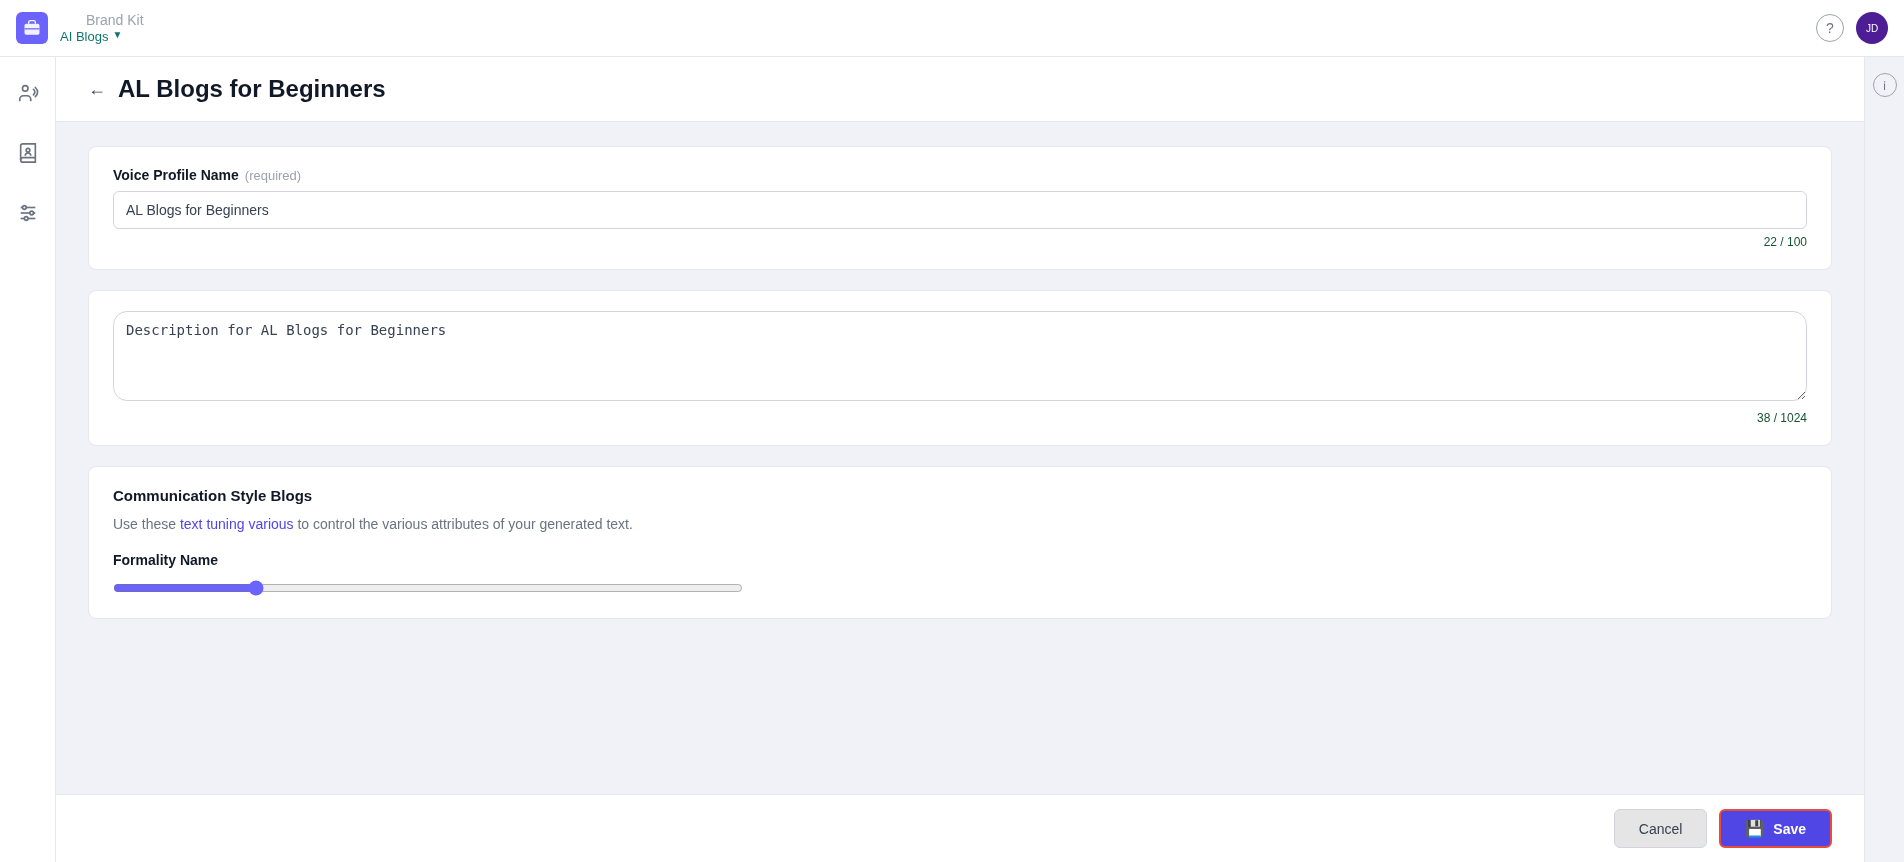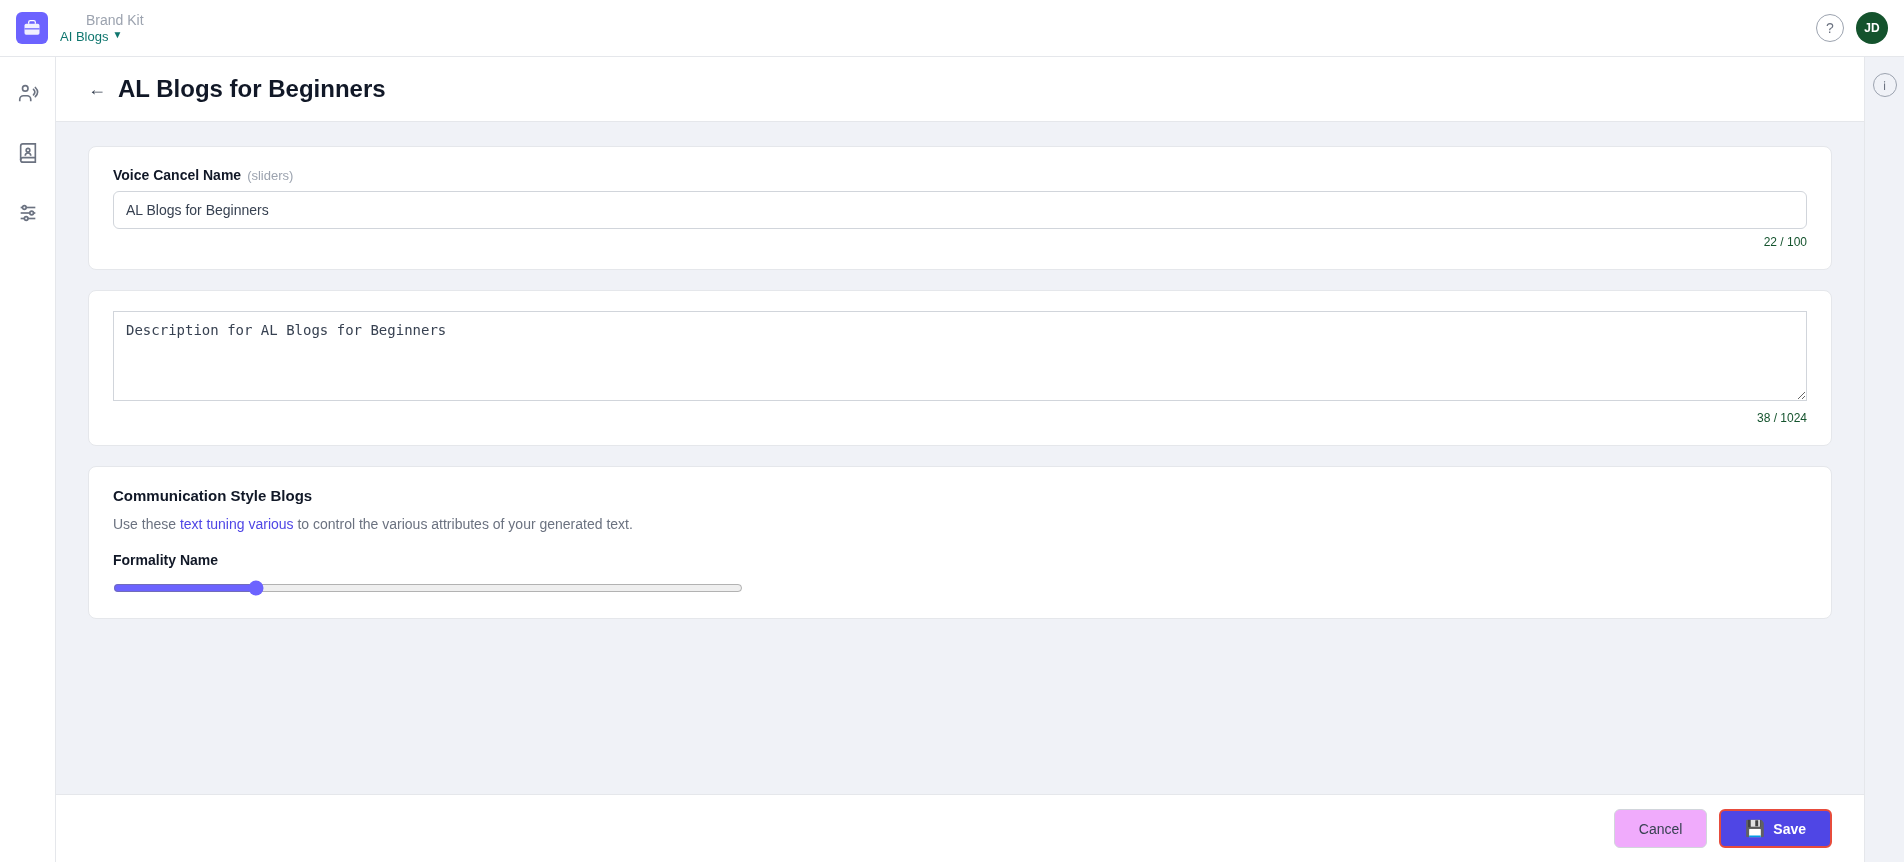--- a/index.html
+++ b/index.html
@@ -60,24 +60,24 @@
       border-radius: 50%;
       border: 1.5px solid #9ca3af;
       background: transparent;
       cursor: pointer;
       display: flex; align-items: center; justify-content: center;
       font-size: 14px; color: #6b7280;
     }
     .avatar {
       width: 32px; height: 32px;
       border-radius: 50%;
-      background: #14532d;
+      background: #4c1d95;
       color: #fff;
-      font-size: 12px;
-      font-weight: 700;
+      font-size: 10px;
+      font-weight: 400;
       display: flex; align-items: center; justify-content: center;
     }
 
     
     .app-body {
       display: flex;
       flex: 1;
       overflow: hidden;
     }
 
@@ -181,21 +181,21 @@
     }
     .char-count {
       text-align: right;
       font-size: 12px;
       color: #14532d;
       margin-top: 6px;
     }
     .field-textarea {
       width: 100%;
       border: 1px solid #d1d5db;
-      border-radius: 0;
+      border-radius: 14px;
       padding: 10px 12px;
       font-size: 14px;
       color: #374151;
       outline: none;
       resize: vertical;
       min-height: 90px;
     }
 
     
     .mixer-title {
@@ -236,21 +236,21 @@
       border-top: 1px solid #e5e7eb;
       padding: 14px 32px;
       display: flex;
       justify-content: flex-end;
       gap: 12px;
     }
     .btn-cancel {
       padding: 8px 24px;
       border: 1px solid #d1d5db;
       border-radius: 6px;
-      background: #f0abfc;
+      background: #e5e5e5;
       font-size: 14px;
       color: #374151;
       cursor: pointer;
       font-weight: 500;
     }
     .btn-save {
       padding: 8px 24px;
       border: 2px solid #e74c3c;
       border-radius: 6px;
       background: #4f46e5;
@@ -349,22 +349,22 @@
       <button class="back-btn">
         <span>←</span>
       </button>
       <h1 class="page-title">AL Blogs for Beginners</h1>
     </div>
 
     <div class="page-body">
 
       <div class="card">
         <div class="field-label">
-          <span>Voice Cancel Name</span>
-          <span class="field-required">(sliders)</span>
+          <span>Voice Profile Name</span>
+          <span class="field-required">(required)</span>
         </div>
         <input type="text" class="field-input" value="AL Blogs for Beginners" style="">
         <div class="char-count">22 / 100</div>
       </div>
 
       <div class="card">
         <textarea class="field-textarea" style="">Description for AL Blogs for Beginners</textarea>
         <div class="char-count">38 / 1024</div>
       </div>
 

